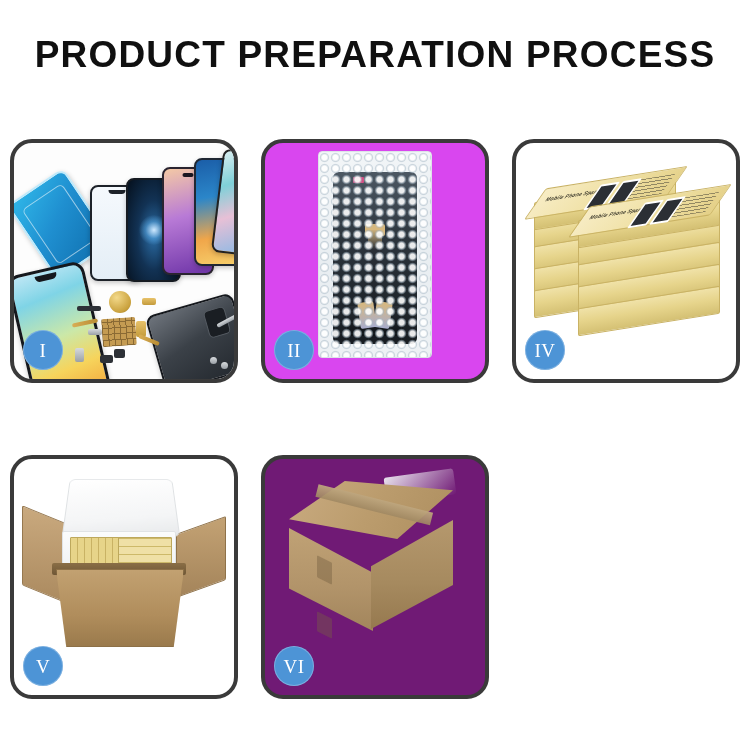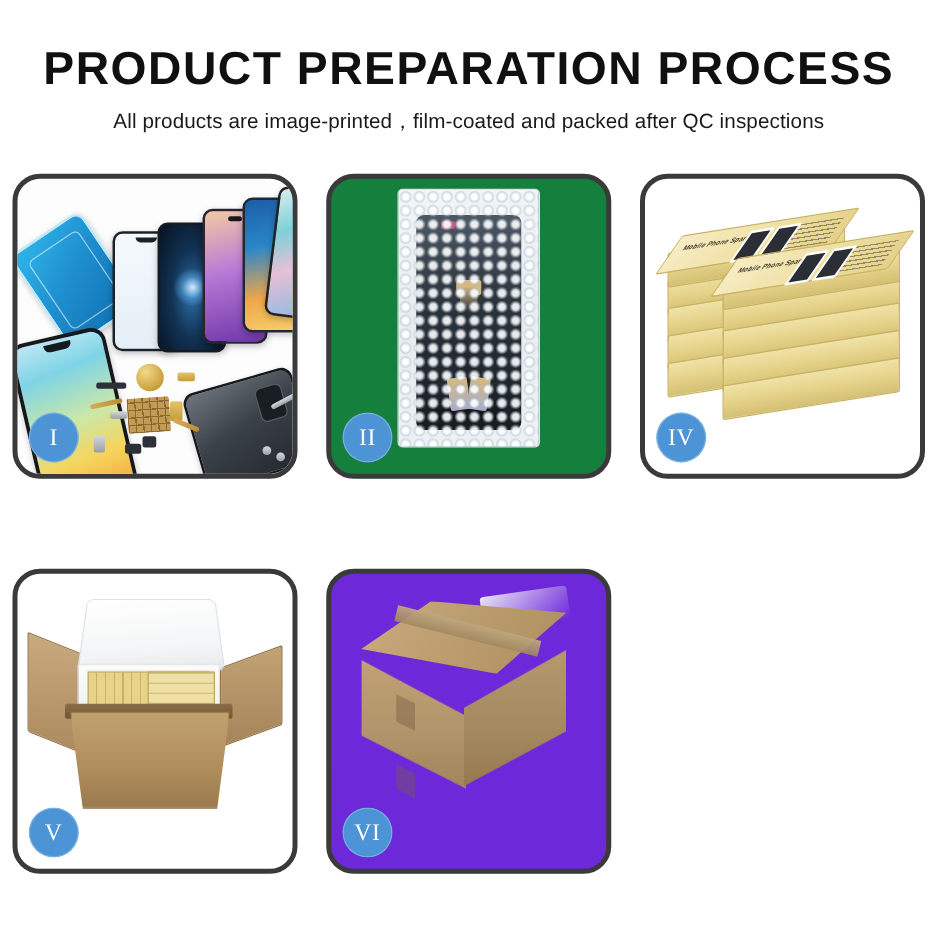--- a/index.html
+++ b/index.html
@@ -137,21 +137,21 @@
       repeating-linear-gradient(90deg,#8a6a34 0 1px,transparent 1px 6px),
       #c49b52;
     border-radius:2px;transform:rotate(-4deg);
   }
   .flex-c{
     position:absolute;background:linear-gradient(90deg,#d8ae55,#b98c32);
     height:4px;border-radius:2px;
   }
 
   
-  .p2{background:#15803d;}
+  .p2{background:#d946ef;}
   .bubble-bag{
     position:absolute;left:50%;top:8px;transform:translateX(-50%);
     width:112px;height:205px;
     background:linear-gradient(170deg,#f3f6f8 0%,#e8edf1 50%,#eef2f5 100%);
     border:1px solid #dde3e8;border-radius:4px;
   }
   .bubbles{
     position:absolute;inset:0;
     background-image:radial-gradient(circle,rgba(255,255,255,.95) 32%,rgba(168,185,198,.55) 52%,rgba(255,255,255,0) 66%);
     background-size:11px 11px;
@@ -292,21 +292,21 @@
   }
   .innerBoxes2{
     position:absolute;left:104px;top:78px;width:52px;height:32px;
     background:
       repeating-linear-gradient(0deg,#efe0a6 0 7px,#cdb969 7px 8px),
       #e3d59c;
     border:1px solid #bda85c;border-radius:1px;
   }
 
   
-  .p6{background:#6d28d9;}
+  .p6{background:#701a75;}
   .boxTop{
     position:absolute;left:24px;top:22px;width:164px;height:58px;
     background:linear-gradient(120deg,#c9ab80 0%,#bb9c6d 50%,#ad8e5f 100%);
     clip-path:polygon(34% 0,100% 16%,66% 100%,0 66%);
     border-radius:2px;
   }
   .boxLeft{
     position:absolute;left:24px;top:60px;width:84px;height:112px;
     background:linear-gradient(180deg,#c2a477 0%,#b2946a 60%,#a2855c 100%);
     clip-path:polygon(0 8%,100% 48%,100% 100%,0 62%);
@@ -329,21 +329,20 @@
     border-radius:3px;transform:rotate(-8deg);
   }
 </style>
 </head>
 <body>
 
 <div class="page">
 
   <div class="header">
     <h1 class="title">PRODUCT PREPARATION PROCESS</h1>
-    <p class="subtitle">All products are image-printed，film-coated and packed after QC inspections</p>
   </div>
 
   <div class="grid">
 
     <div class="panel p1">
       <div class="panel-stage">
         <div class="ph ph-film"></div>
         <div class="ph ph-glass"></div>
         <div class="ph ph-dark"></div>
         <div class="ph ph-purple"></div>

